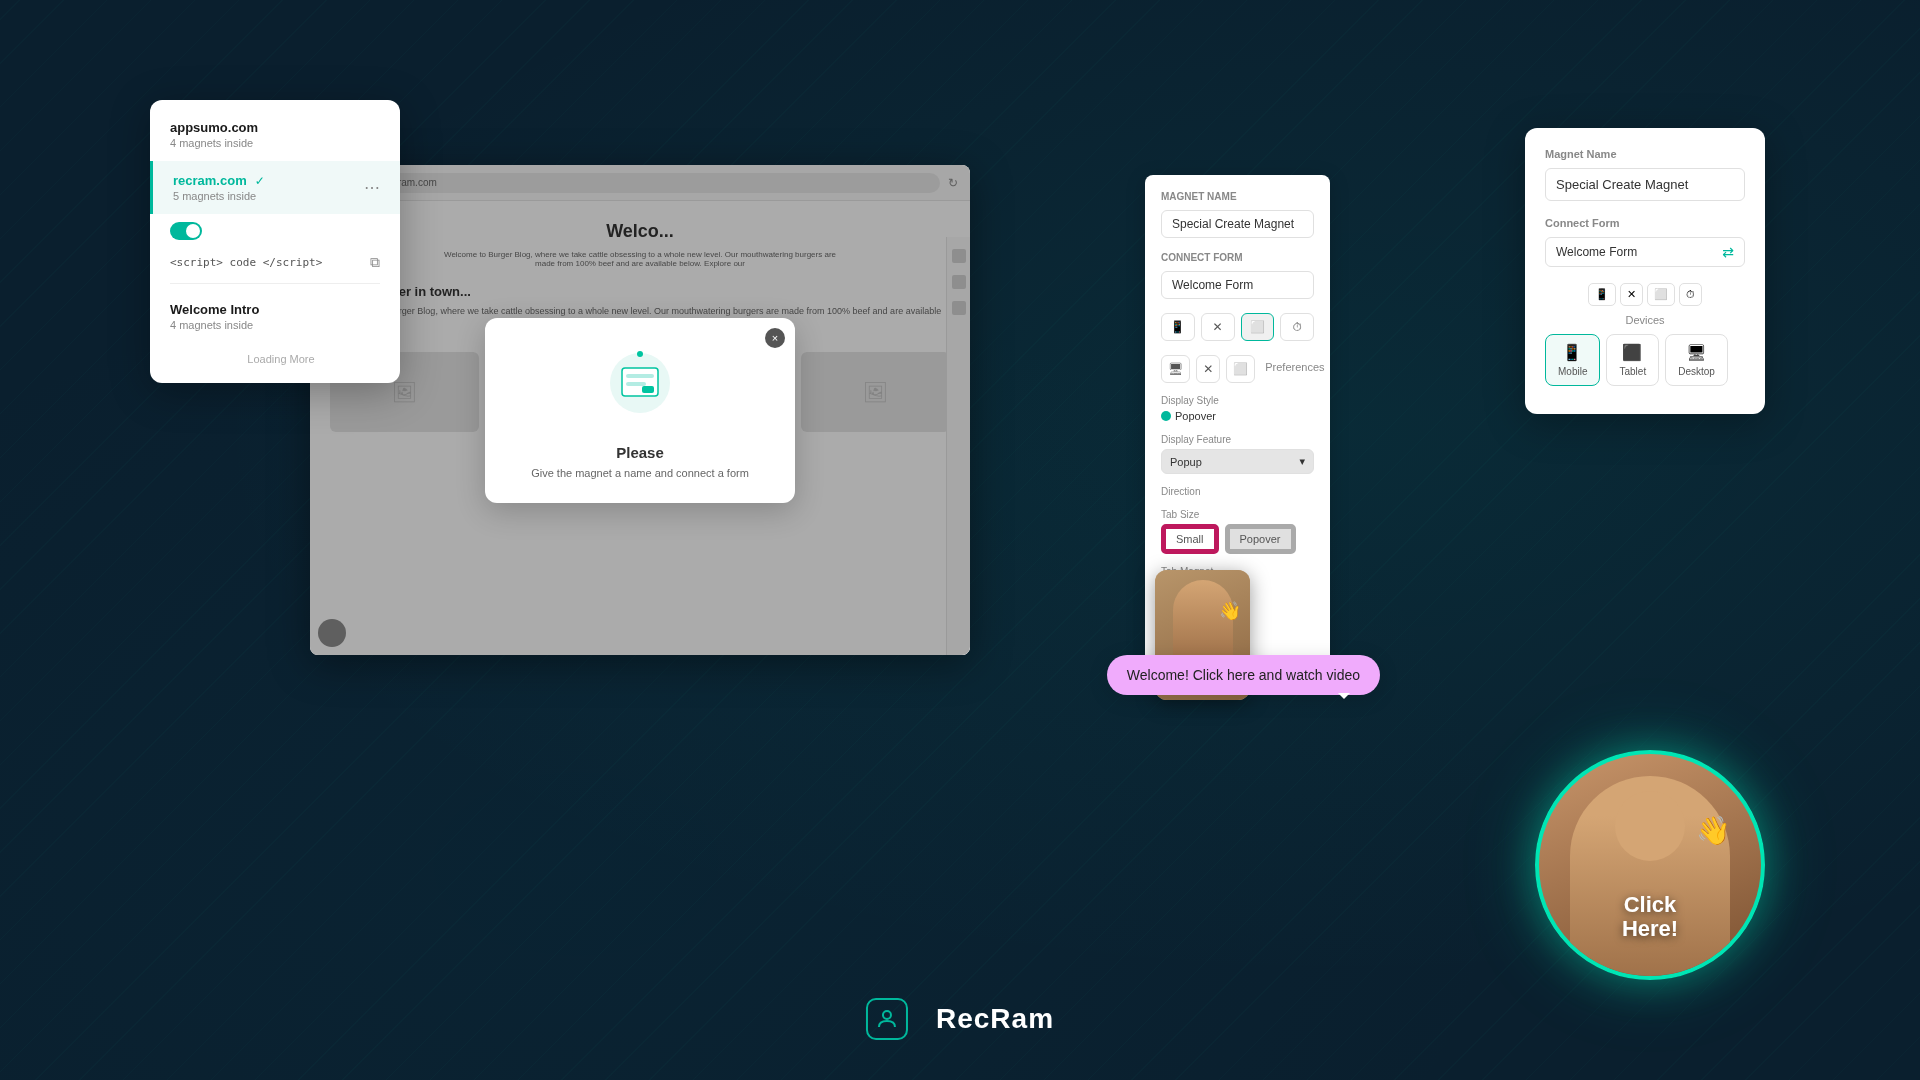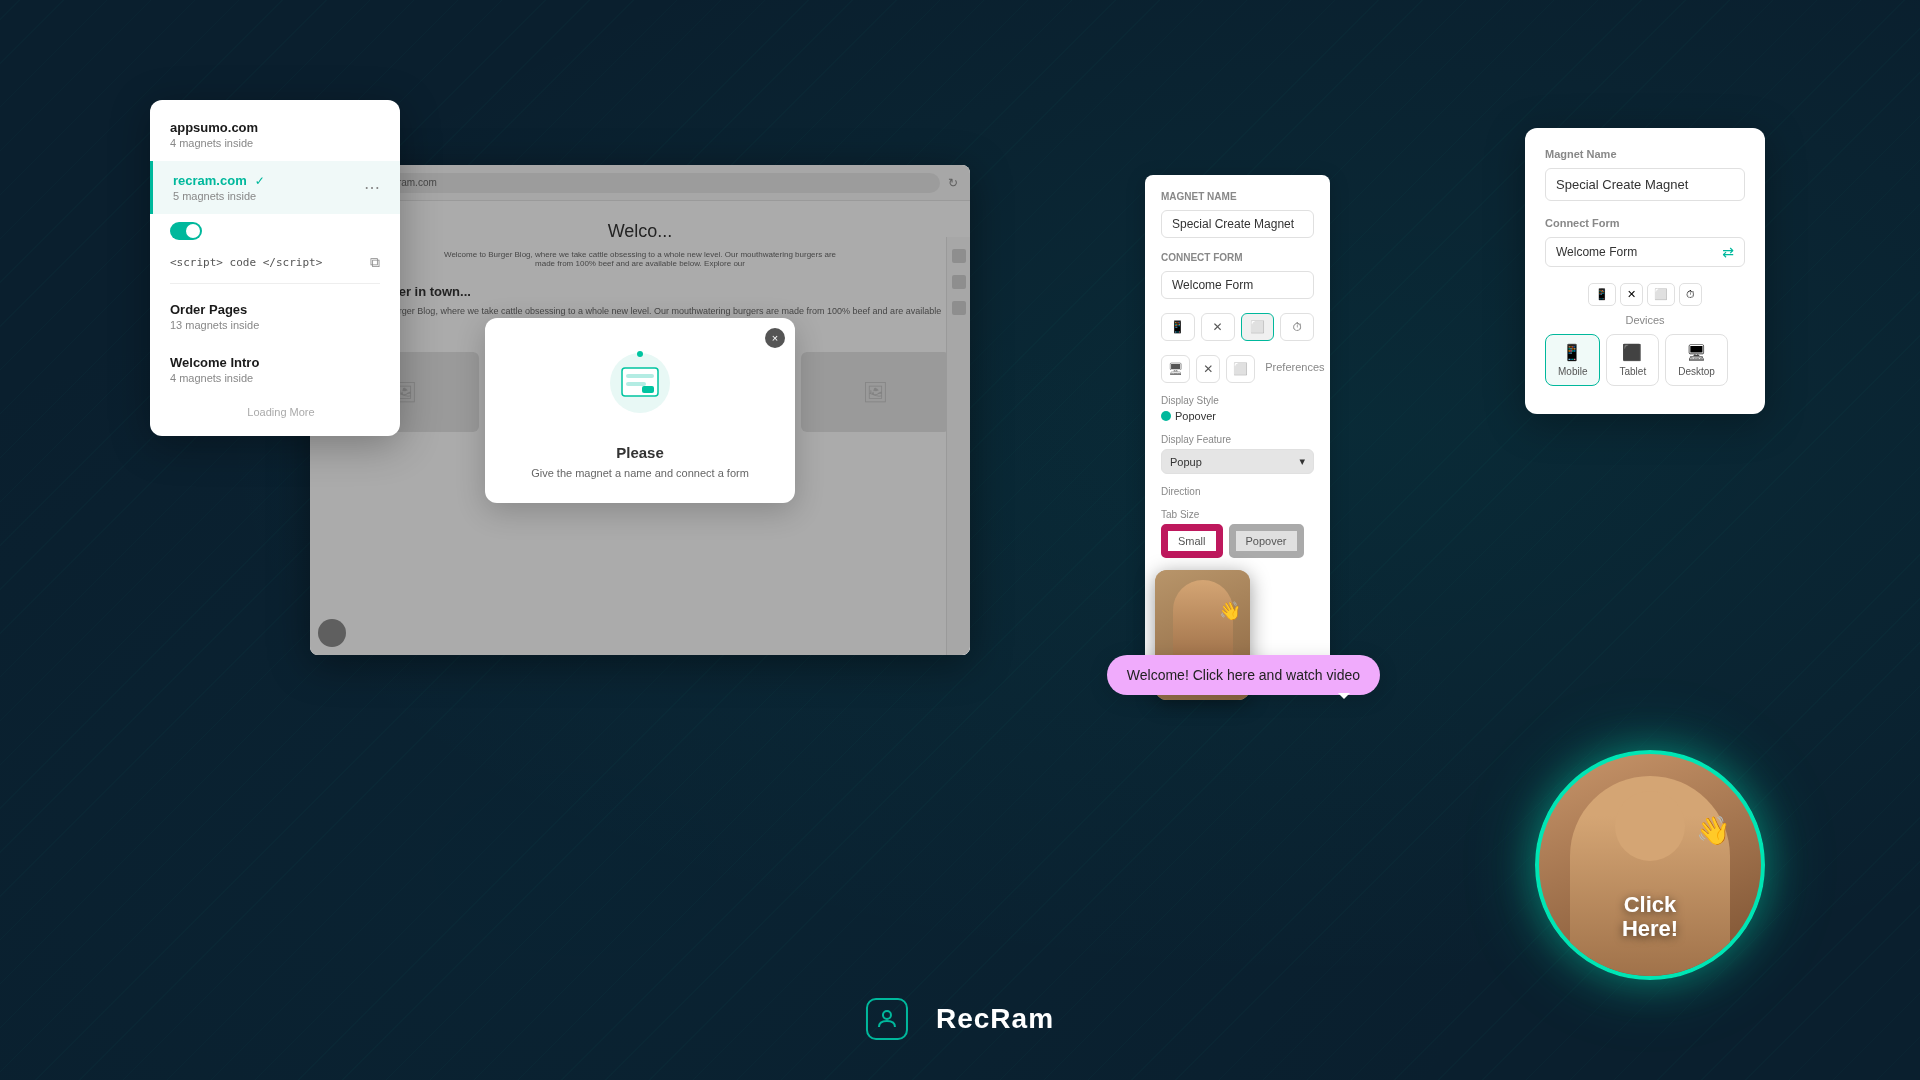--- a/index.html
+++ b/index.html
@@ -171,21 +171,21 @@
     .website-content {
       background: #f5f5f5;
       height: calc(100% - 36px);
       padding: 20px;
       position: relative;
     }
 
     .website-title {
       text-align: center;
       font-size: 18px;
-      font-weight: 400;
+      font-weight: 700;
       color: #333;
       margin-bottom: 8px;
     }
     .website-subtitle {
       text-align: center;
       font-size: 10px;
       color: #666;
       margin-bottom: 16px;
     }
 
@@ -598,21 +598,21 @@
     }
 
     
     .tab-size-row {
       display: flex;
       gap: 6px;
       margin-bottom: 10px;
     }
     .tab-size-btn {
       padding: 4px 10px;
-      border: 7px solid #be185d;
+      border: 5px solid #be185d;
       border-radius: 5px;
       font-size: 11px;
       color: #555;
       cursor: pointer;
     }
     .tab-size-btn.active {
       background: #e0e0e0;
       border-color: #aaa;
     }
 
@@ -723,24 +723,20 @@
     <div class="toggle-switch"></div>
   </div>
 
   <div class="code-row">
     <span class="code-text">&lt;script&gt; code &lt;/script&gt;</span>
     <span class="copy-icon">⧉</span>
   </div>
 
   <div class="divider"></div>
 
-  <div class="magnet-item">
-    <div class="magnet-item-title">Order Pages</div>
-    <div class="magnet-item-sub">13 magnets inside</div>
-  </div>
 
   <div class="magnet-item">
     <div class="magnet-item-title">Welcome Intro</div>
     <div class="magnet-item-sub">4 magnets inside</div>
   </div>
 
   <div class="loading-more">Loading More</div>
 </div>
 
 <div class="browser-preview">

